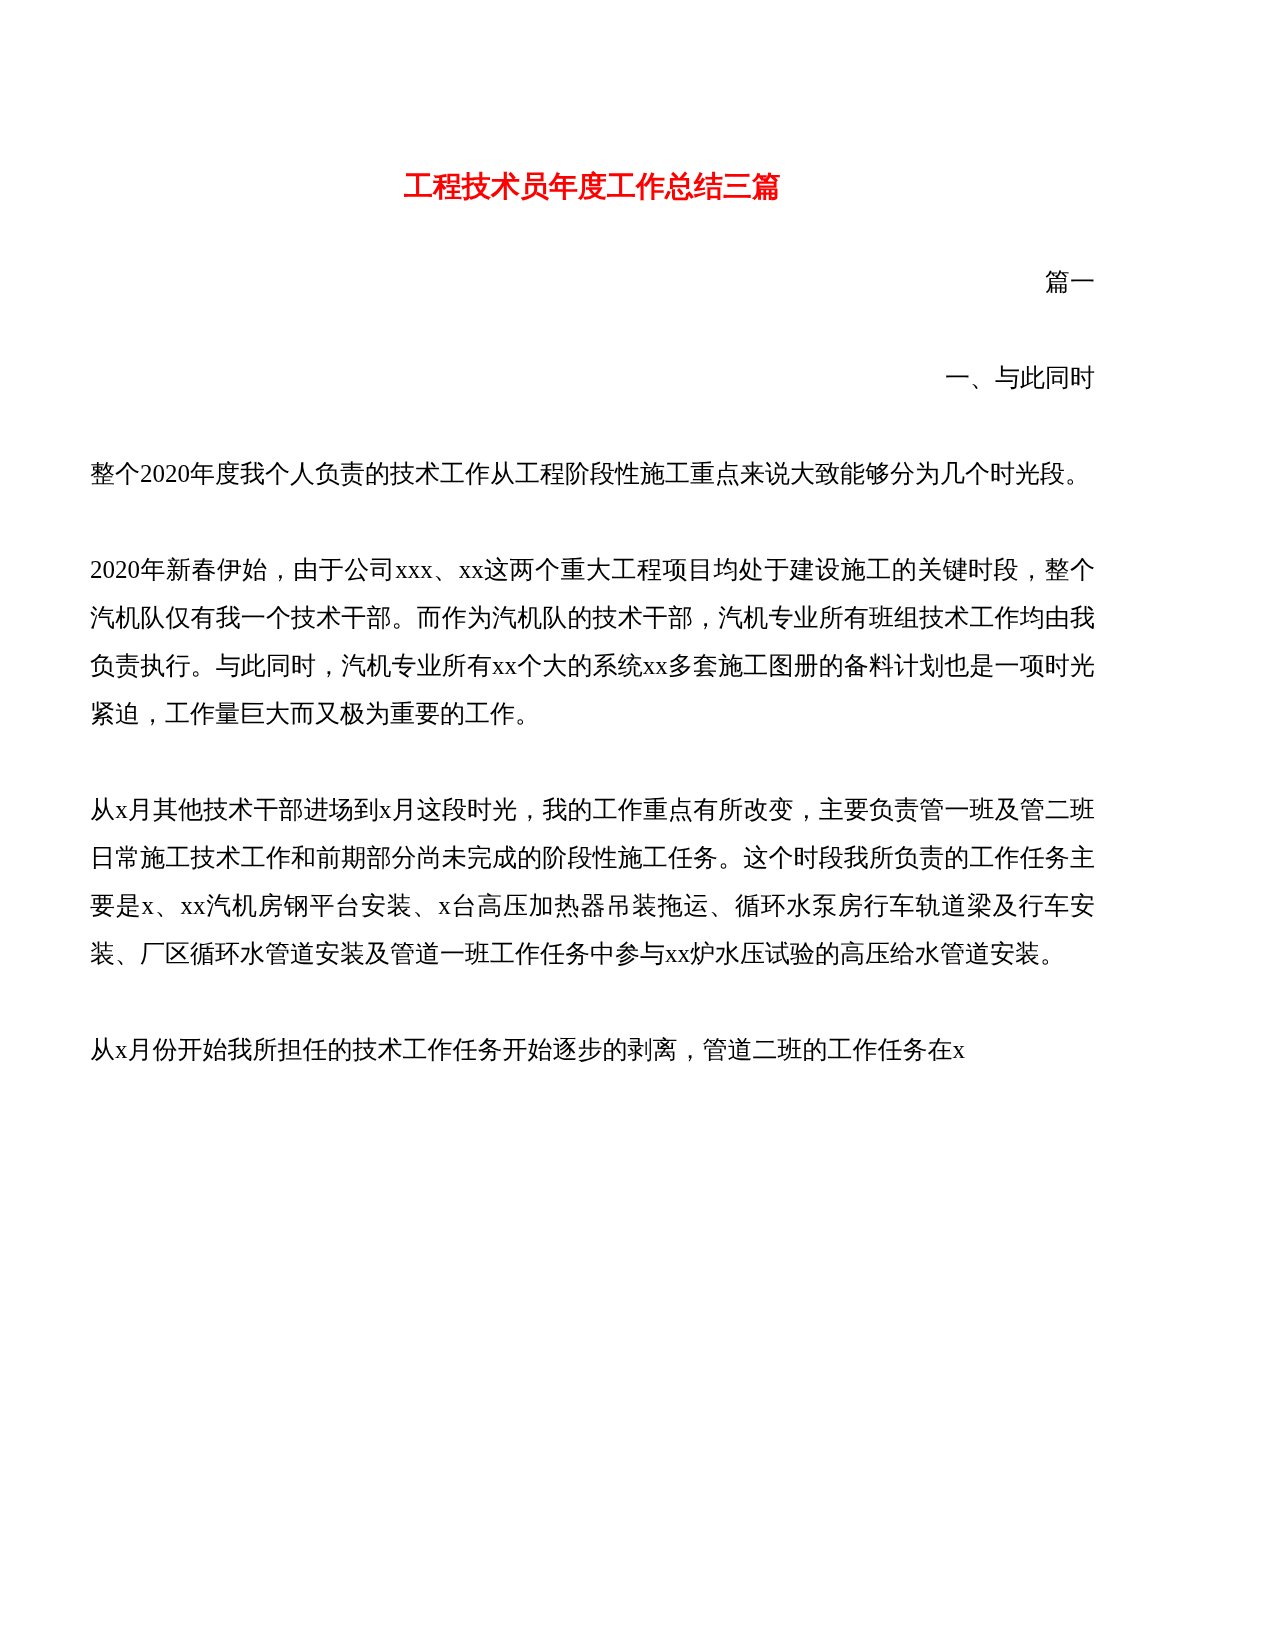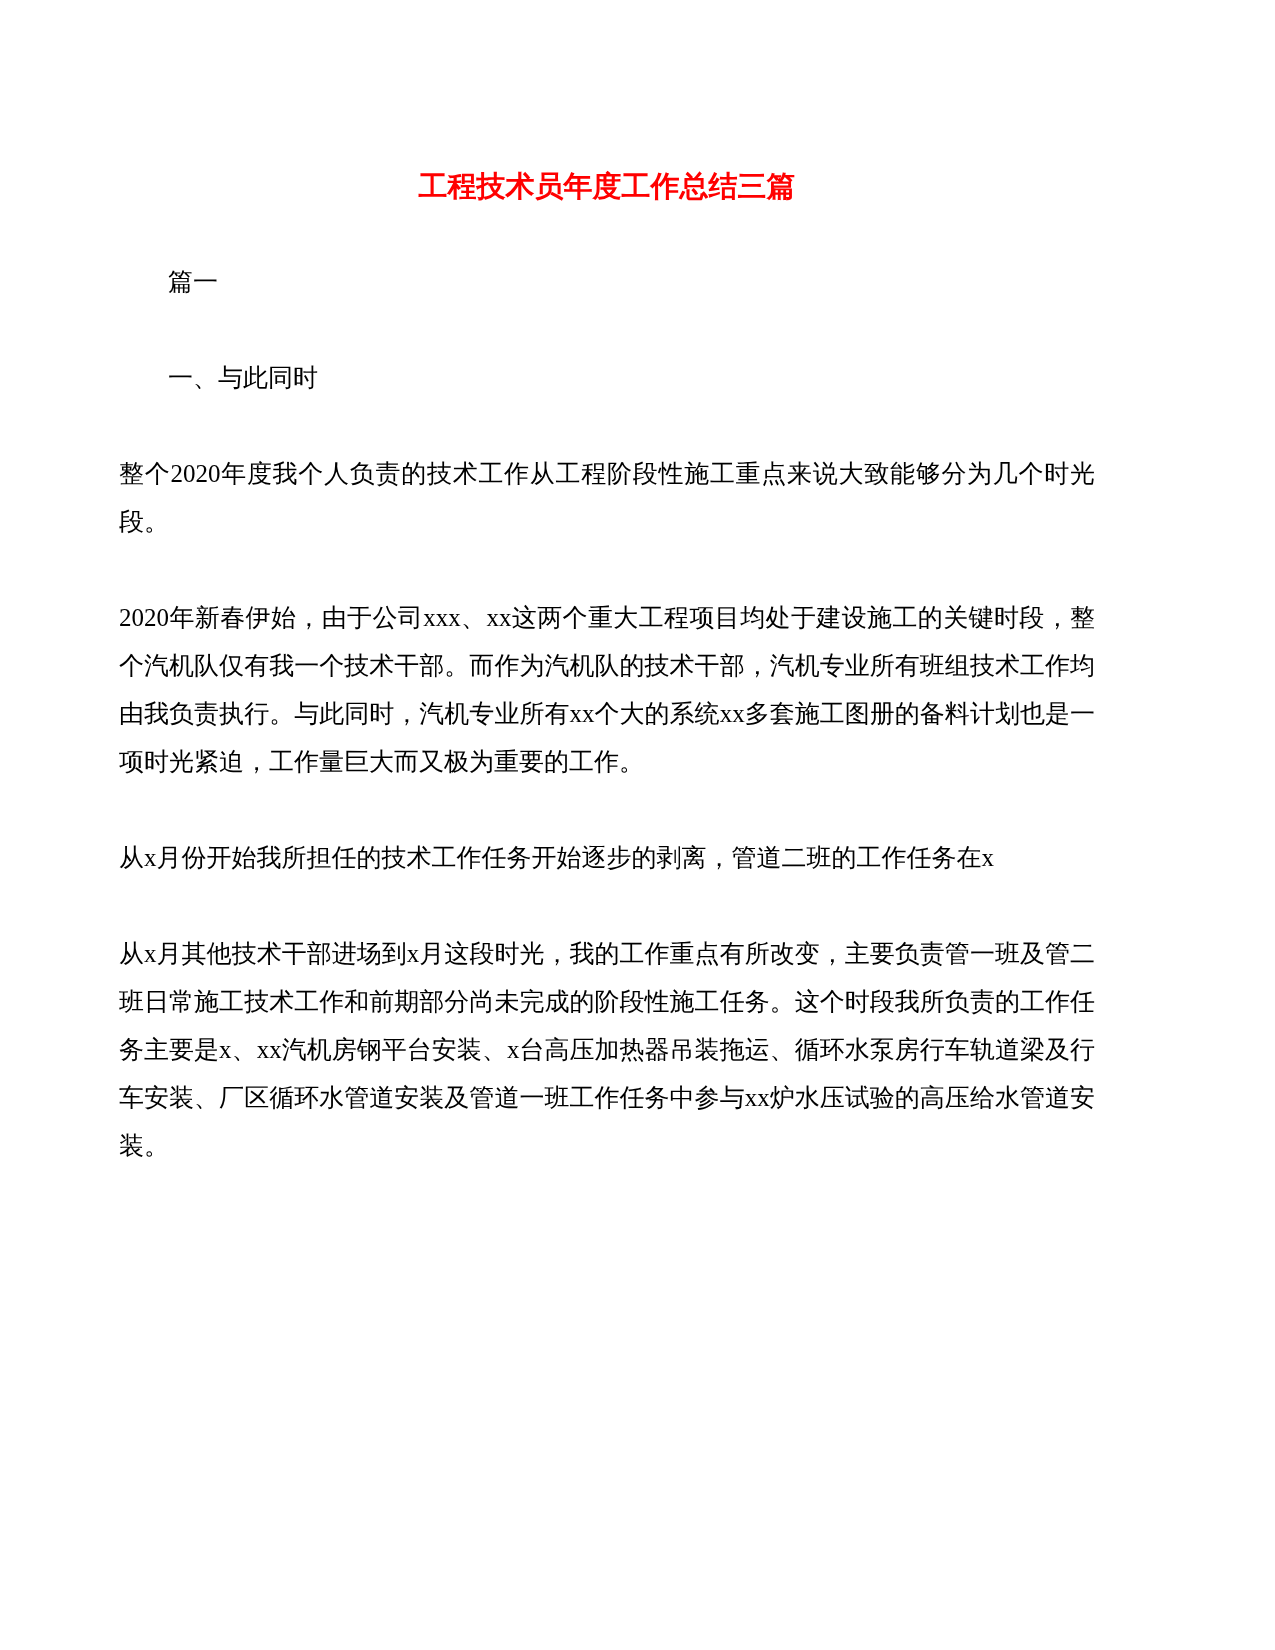--- a/index.html
+++ b/index.html
@@ -5,21 +5,21 @@
   html, body {
     margin: 0;
     padding: 0;
     background: #ffffff;
   }
   .page {
     position: relative;
     width: 1275px;
     height: 1650px;
     box-sizing: border-box;
-    padding: 162px 180px 40px 119px;
+    padding: 162px 180px 40px 90px;
     background: #ffffff;
     color: #000000;
     font-family: "Liberation Serif", "DejaVu Serif", serif;
     overflow: hidden;
   }
   .doc-title {
     margin: 0 0 48px 0;
     font-size: 29px;
     font-weight: bold;
     line-height: 48px;
@@ -27,20 +27,21 @@
     color: #ff0000;
   }
   .block {
     margin: 0 0 48px 0;
     font-size: 25px;
     line-height: 48px;
     color: #000000;
   }
   .indent {
     text-indent: 49px;
+    text-align: right;
   }
   .para {
     text-align: justify;
     word-break: break-all;
   }
   .tight {
     margin-bottom: 0;
   }
 </style>
 </head>
@@ -51,16 +52,16 @@
 
   <div class="block indent">篇一</div>
 
 
   <div class="block indent">一、与此同时</div>
 
   <div class="block para">整个2020年度我个人负责的技术工作从工程阶段性施工重点来说大致能够分为几个时光段。</div>
 
   <div class="block para">2020年新春伊始，由于公司xxx、xx这两个重大工程项目均处于建设施工的关键时段，整个汽机队仅有我一个技术干部。而作为汽机队的技术干部，汽机专业所有班组技术工作均由我负责执行。与此同时，汽机专业所有xx个大的系统xx多套施工图册的备料计划也是一项时光紧迫，工作量巨大而又极为重要的工作。</div>
 
+  <div class="block para">从x月其他技术干部进场到x月这段时光，我的工作重点有所改变，主要负责管一班及管二班日常施工技术工作和前期部分尚未完成的阶段性施工任务。这个时段我所负责的工作任务主要是x、xx汽机房钢平台安装、x台高压加热器吊装拖运、循环水泵房行车轨道梁及行车安装、厂区循环水管道安装及管道一班工作任务中参与xx炉水压试验的高压给水管道安装。</div>
+
   <div class="block para">从x月份开始我所担任的技术工作任务开始逐步的剥离，管道二班的工作任务在x</div>
-
-  <div class="block para">从x月其他技术干部进场到x月这段时光，我的工作重点有所改变，主要负责管一班及管二班日常施工技术工作和前期部分尚未完成的阶段性施工任务。这个时段我所负责的工作任务主要是x、xx汽机房钢平台安装、x台高压加热器吊装拖运、循环水泵房行车轨道梁及行车安装、厂区循环水管道安装及管道一班工作任务中参与xx炉水压试验的高压给水管道安装。</div>
 </div>
 
 </body></html>

